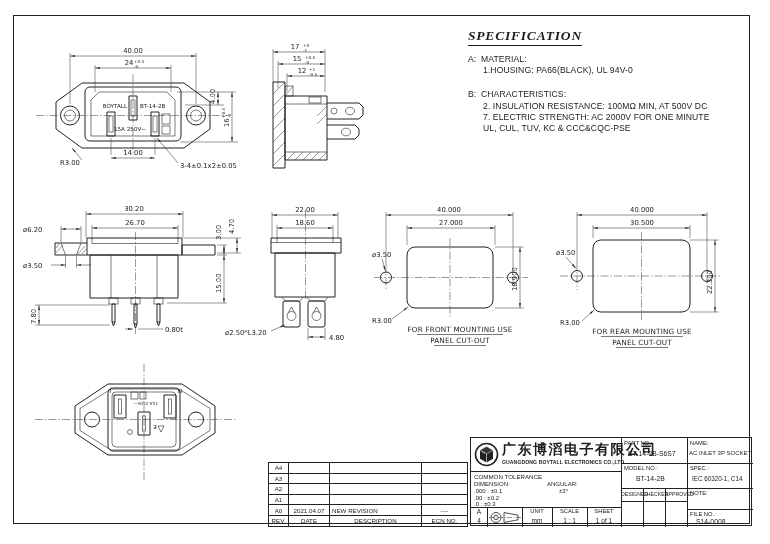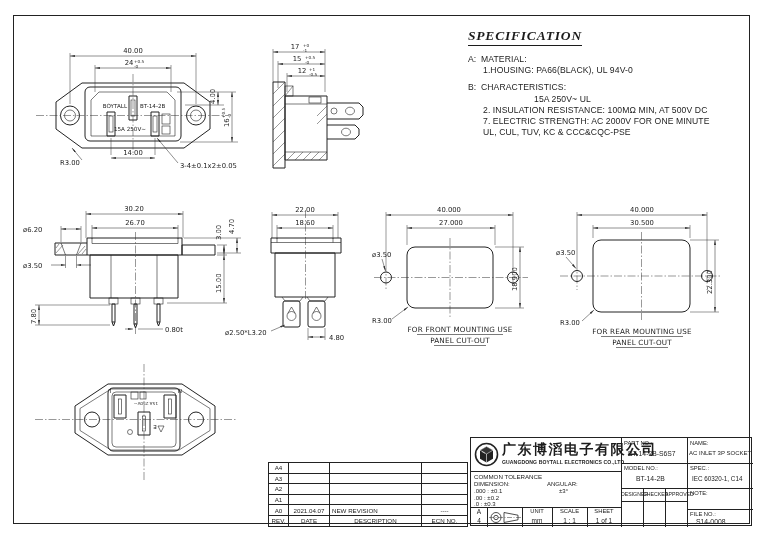--- a/index.html
+++ b/index.html
@@ -20,21 +20,21 @@
   .tol { font-size:4.2px; }
   .cap { font-size:7.2px; letter-spacing:.2px; }
   .mk  { font-size:5.6px; }
   .mk2 { font-size:4.2px; }
   
   .spec { position:absolute; left:468px; top:26px; width:285px; }
   .spec-title { display:inline-block; font-family:"Liberation Serif","DejaVu Serif",serif;
                 font-size:13.5px; font-weight:bold; font-style:italic; letter-spacing:.8px;
                 border-bottom:1.3px solid #1c1c1c; padding-bottom:1px; margin-bottom:8px; }
   .spec-body { font-size:8.6px; line-height:11.2px; letter-spacing:.1px; white-space:nowrap; }
-  .spec-row  { margin-top:6px; }
+  .spec-row  { margin-top:13px; }
   .spec-row:first-child { margin-top:0; }
   .spec-lbl  { display:inline-block; width:13px; }
   .spec-item  { padding-left:15px; }
   .spec-item2 { padding-left:66px; }
   
   .tblock { position:absolute; left:470px; top:437px; width:282px; height:89px;
             border:1px solid #222; box-sizing:border-box; }
   .tblock .vl, .tblock .hl { position:absolute; background:#222; }
   .tb-abs { position:absolute; white-space:nowrap; }
   .tb-label { font-size:5.8px; }
@@ -56,21 +56,20 @@
 
 <div class="page">
   <div class="frame"></div>
 
   <div class="spec">
     <div class="spec-title">SPECIFICATION</div>
     <div class="spec-body">
       <div class="spec-row"><span class="spec-lbl">A:</span><span>MATERIAL:</span></div>
       <div class="spec-item">1.HOUSING: PA66(BLACK), UL 94V-0</div>
       <div class="spec-row"><span class="spec-lbl">B:</span><span>CHARACTERISTICS:</span></div>
-      <div class="spec-item2">15A 250V~ UL</div>
       <div class="spec-item">2. INSULATION RESISTANCE: 100MΩ MIN, AT 500V DC</div>
       <div class="spec-item">7. ELECTRIC STRENGTH: AC 2000V FOR ONE MINUTE</div>
       <div class="spec-item">UL, CUL, TUV, KC &amp; CCC&amp;CQC-PSE</div>
     </div>
   </div>
 
   <svg class="view" style="left:30px;top:40px" width="235" height="162" viewBox="0 0 235 162">
     <defs>
         <marker id="a1" viewBox="0 0 10 4" refX="10" refY="2" markerWidth="9" markerHeight="3.6" orient="auto-start-reverse">
           <path d="M0,0 L10,2 L0,4 Z" fill="#333"></path>

